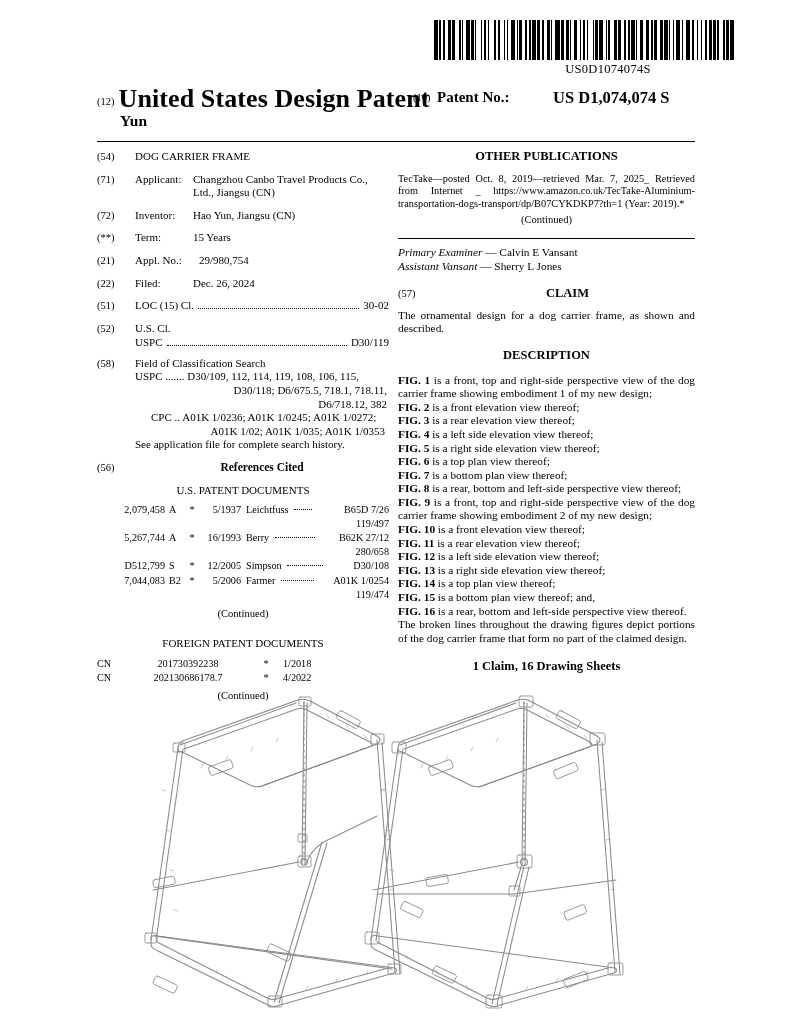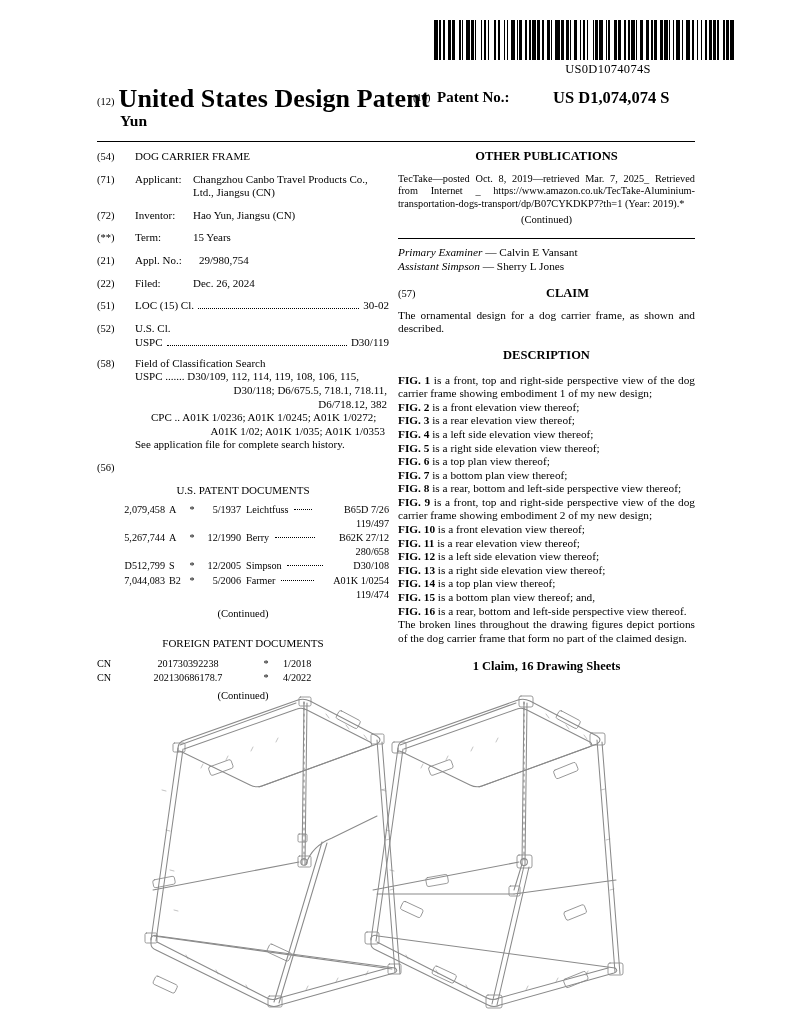--- a/index.html
+++ b/index.html
@@ -471,20 +471,21 @@
         <span>..</span>
         <span>A01K 1/0236; A01K 1/0245; A01K 1/0272;</span>
         <div style="text-align:right; padding-right:4px;">A01K 1/02; A01K 1/035; A01K 1/0353</div>
       </div>
       <div>See application file for complete search history.</div>
     </span>
   </div>
 
   <div class="fld" style="margin-bottom:4px; margin-top:9px;">
     <span class="code">(56)</span>
+    <span class="body sec-head">References Cited</span>
   </div>
 
   <div class="ctr" style="font-size:11px; margin-top:9px; margin-bottom:6px;">U.S. PATENT DOCUMENTS</div>
 
   <table class="ref-table">
     <tbody id="us-docs-body">
         <tr>
           <td class="ref-num">2,079,458</td>
           <td class="ref-kind">A</td>
           <td class="ref-star">*</td>
@@ -492,21 +493,21 @@
           <td class="ref-name">Leichtfuss <span class="ref-dotfill" style="width:18px;"></span></td>
           <td class="ref-cls">B65D 7/26</td>
         </tr>
         <tr>
           <td colspan="6" class="ref-sub">119/497</td>
         </tr>
         <tr>
           <td class="ref-num">5,267,744</td>
           <td class="ref-kind">A</td>
           <td class="ref-star">*</td>
-          <td class="ref-date">12/1990</td>
+          <td class="ref-date">16/1993</td>
           <td class="ref-name">Berry <span class="ref-dotfill" style="width:40px;"></span></td>
           <td class="ref-cls">B62K 27/12</td>
         </tr>
         <tr>
           <td colspan="6" class="ref-sub">280/658</td>
         </tr>
         <tr>
           <td class="ref-num">D512,799</td>
           <td class="ref-kind">S</td>
           <td class="ref-star">*</td>
@@ -560,21 +561,21 @@
 
   <div class="contd" style="margin-top:3px;">(Continued)</div>
 
   <div style="border-top:1px solid #000; margin:11px 0 7px 0;"></div>
 
   <div>
     <span class="ital">Primary Examiner</span>
     <span>— Calvin E Vansant</span>
   </div>
   <div>
-    <span class="ital">Assistant Simpson</span>
+    <span class="ital">Assistant Vansant</span>
     <span>— Sherry L Jones</span>
   </div>
 
   <div class="fld" style="margin-top:14px; margin-bottom:8px;">
     <span class="code" style="width:42px;flex:0 0 42px;">(57)</span>
     <span class="body sec-head-r">CLAIM</span>
   </div>
 
   <div class="just">The ornamental design for a dog carrier frame, as shown and described.</div>
 

